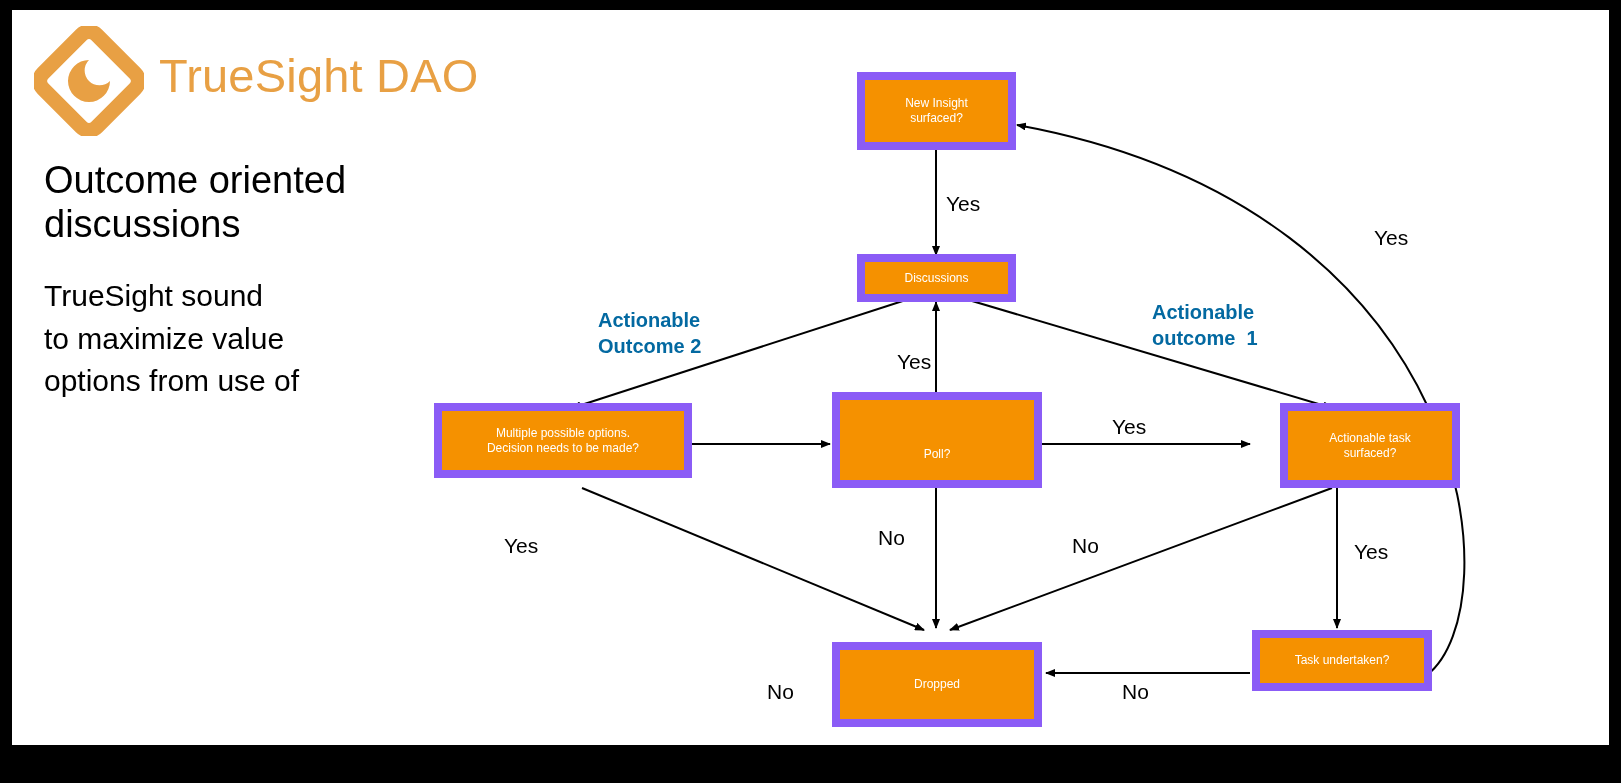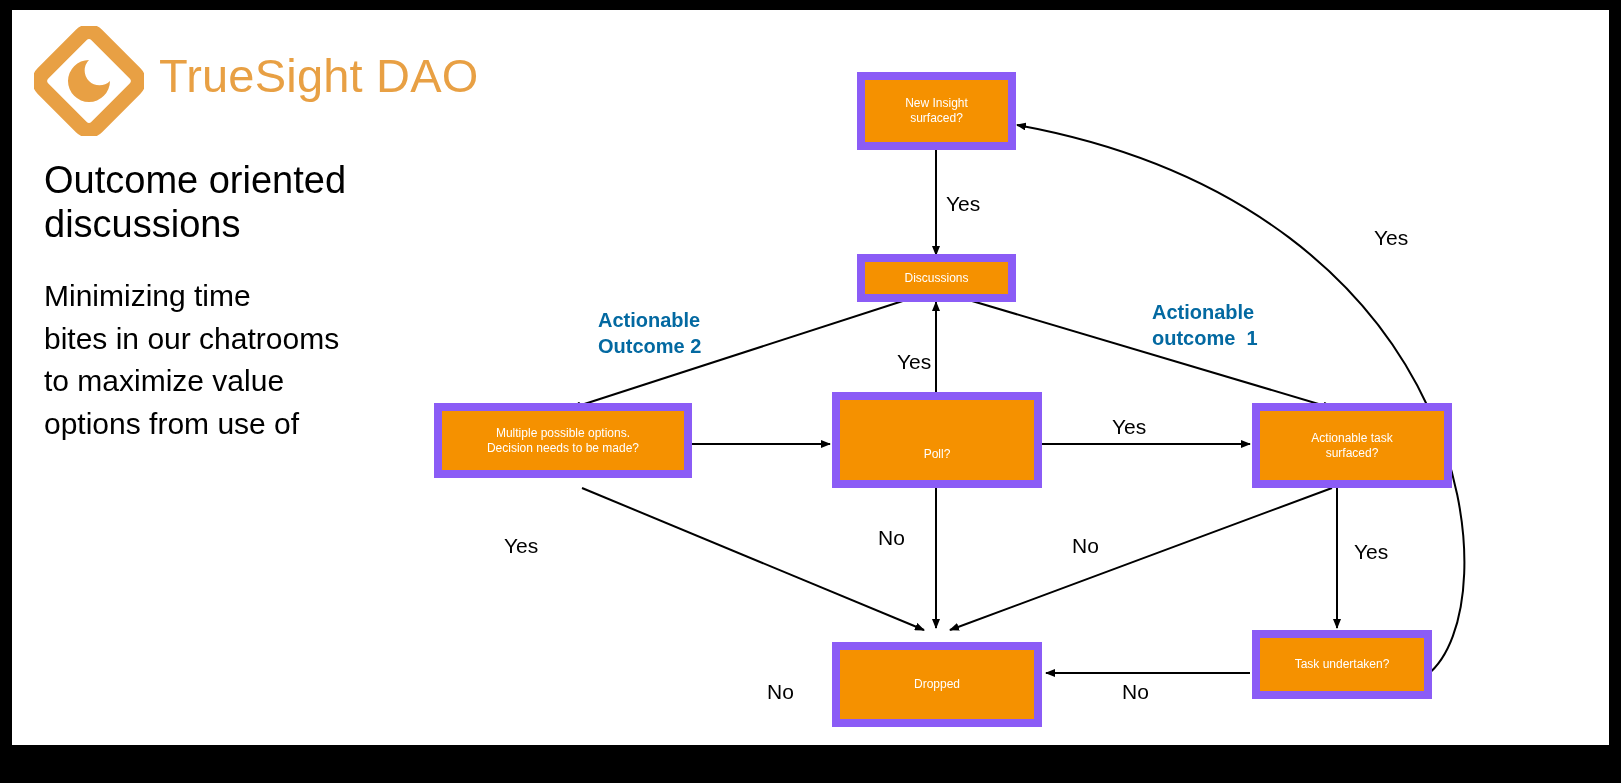--- a/index.html
+++ b/index.html
@@ -135,22 +135,21 @@
       </div>
       <div id="logo-text">TrueSight DAO</div>
     </div>
 
     <div id="title">
       <div>Outcome oriented</div>
       <div>discussions</div>
     </div>
 
     <div id="body-copy">
-      <div>Minimizing time</div>
-      <div>bites in our chatrooms</div>
+      <div>TrueSight sound</div>
       <div>to maximize value</div>
       <div>options from use of</div>
     </div>
 
     <div id="flow">
 
       <svg class="lines" viewBox="0 0 1597 735" xmlns="http://www.w3.org/2000/svg">
         <defs>
           <marker id="ah" markerWidth="10" markerHeight="8" refX="9" refY="4" orient="auto" markerUnits="userSpaceOnUse">
             <path d="M0,0 L10,4 L0,8 z" fill="#000000"></path>
@@ -195,30 +194,30 @@
 
       <div class="node" style="left:422px; top:393px; width:258px; height:75px;">
         <span style="white-space:pre-line;">Multiple possible options.
 Decision needs to be made?</span>
       </div>
 
       <div class="node" style="left:820px; top:382px; width:210px; height:96px;">
         <span style="white-space:pre-line;margin-top:28px;">Poll?</span>
       </div>
 
-      <div class="node" style="left:1240px; top:393px; width:200px; height:85px;">
+      <div class="node" style="left:1268px; top:393px; width:180px; height:85px;">
         <span style="white-space:pre-line;">Actionable task
 surfaced?</span>
       </div>
 
       <div class="node" style="left:820px; top:632px; width:210px; height:85px;">
         <span style="white-space:pre-line;">Dropped</span>
       </div>
 
-      <div class="node" style="left:1240px; top:620px; width:180px; height:69px;">
+      <div class="node" style="left:1240px; top:620px; width:180px; height:61px;">
         <span style="white-space:pre-line;">Task undertaken?</span>
       </div>
 
       <div class="group-label" style="left:586px; top:297px;">Actionable
 Outcome 2</div>
       <div class="group-label" style="left:1140px; top:289px;">Actionable
 outcome  1</div>
 
       <div class="edge-label" style="left:934px; top:182px;">Yes</div>
 

